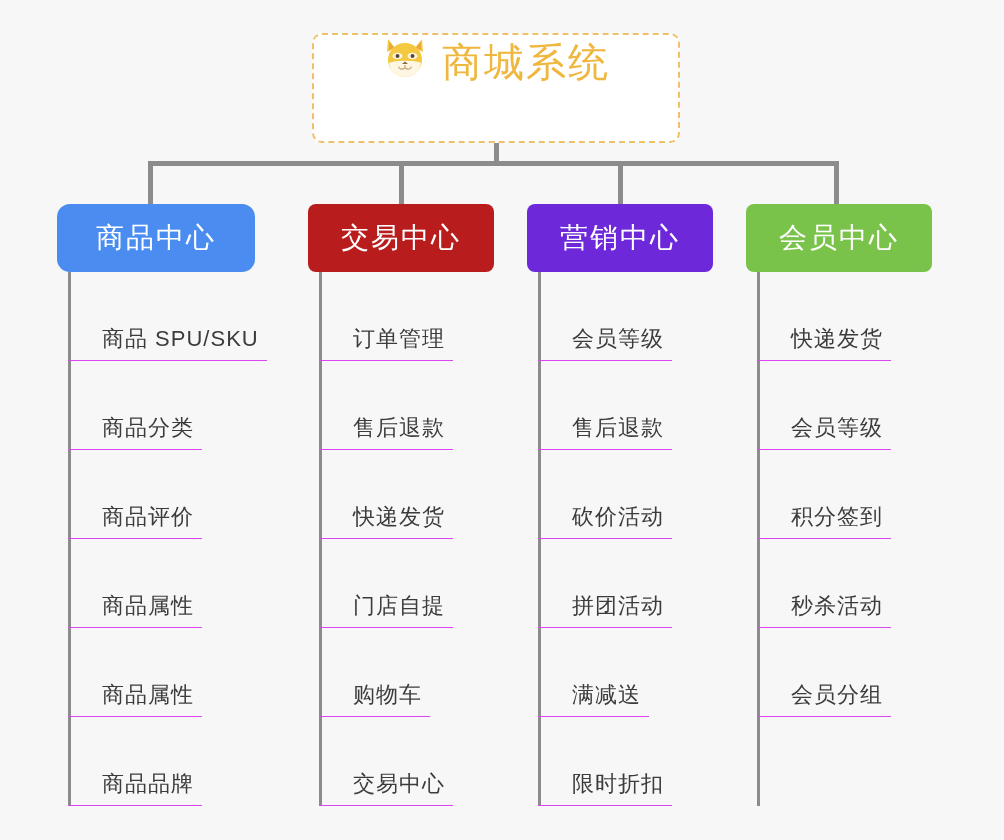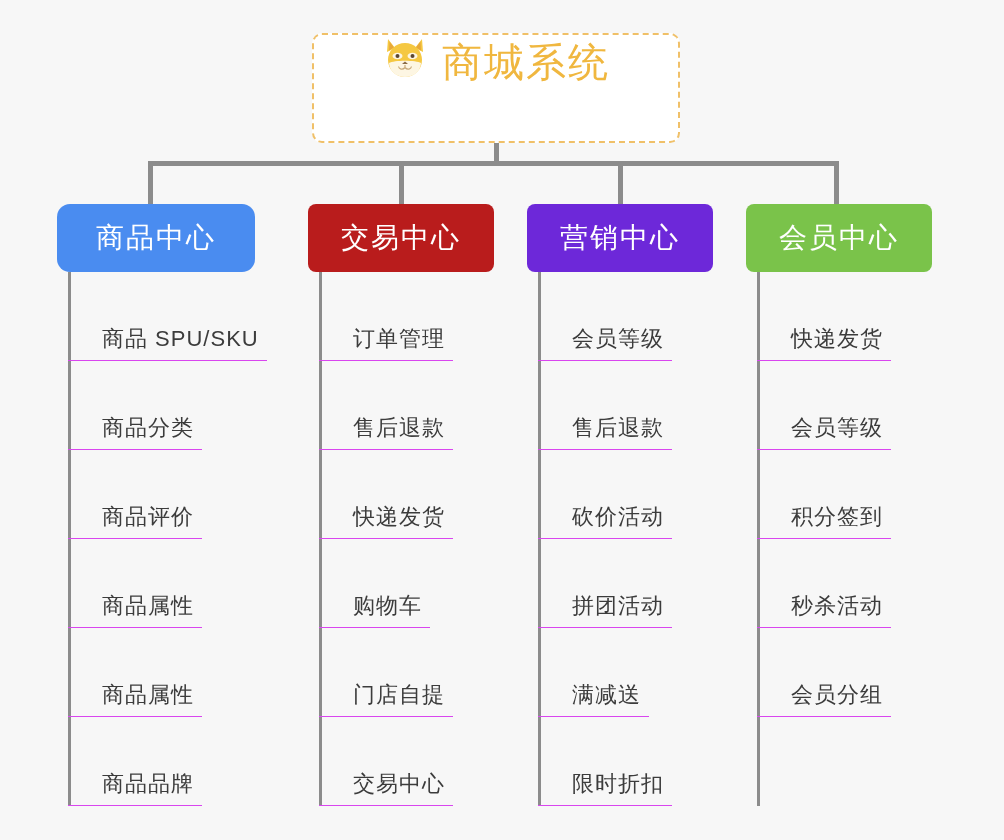--- a/index.html
+++ b/index.html
@@ -180,24 +180,24 @@
       <div class="leaf-item">
         <div class="leaf-inner"><span class="leaf-label">订单管理</span></div>
       </div>
       <div class="leaf-item">
         <div class="leaf-inner"><span class="leaf-label">售后退款</span></div>
       </div>
       <div class="leaf-item">
         <div class="leaf-inner"><span class="leaf-label">快递发货</span></div>
       </div>
       <div class="leaf-item">
+        <div class="leaf-inner"><span class="leaf-label">门店自提</span></div>
+      </div>
+      <div class="leaf-item">
         <div class="leaf-inner"><span class="leaf-label">购物车</span></div>
-      </div>
-      <div class="leaf-item">
-        <div class="leaf-inner"><span class="leaf-label">门店自提</span></div>
       </div>
       <div class="leaf-item">
         <div class="leaf-inner"><span class="leaf-label">交易中心</span></div>
       </div>
     </div>
   </div>
 
   <div class="column" style="left:527px; width:186px;">
     <div class="cat-box" style="background:#6d28d9; width:186px;">
       <span>营销中心</span>

